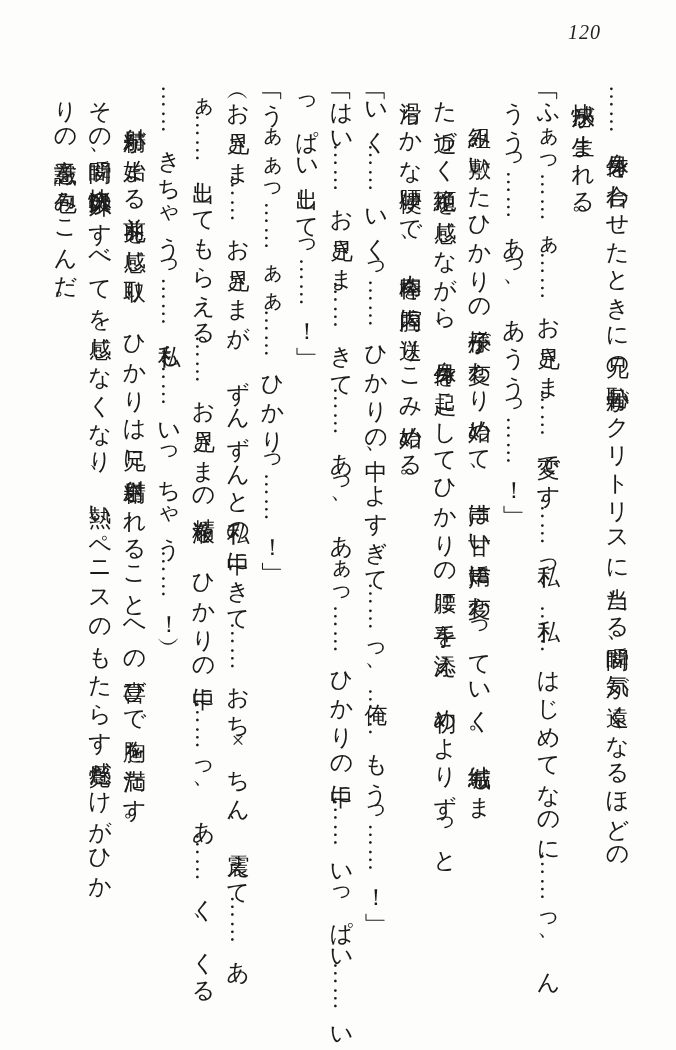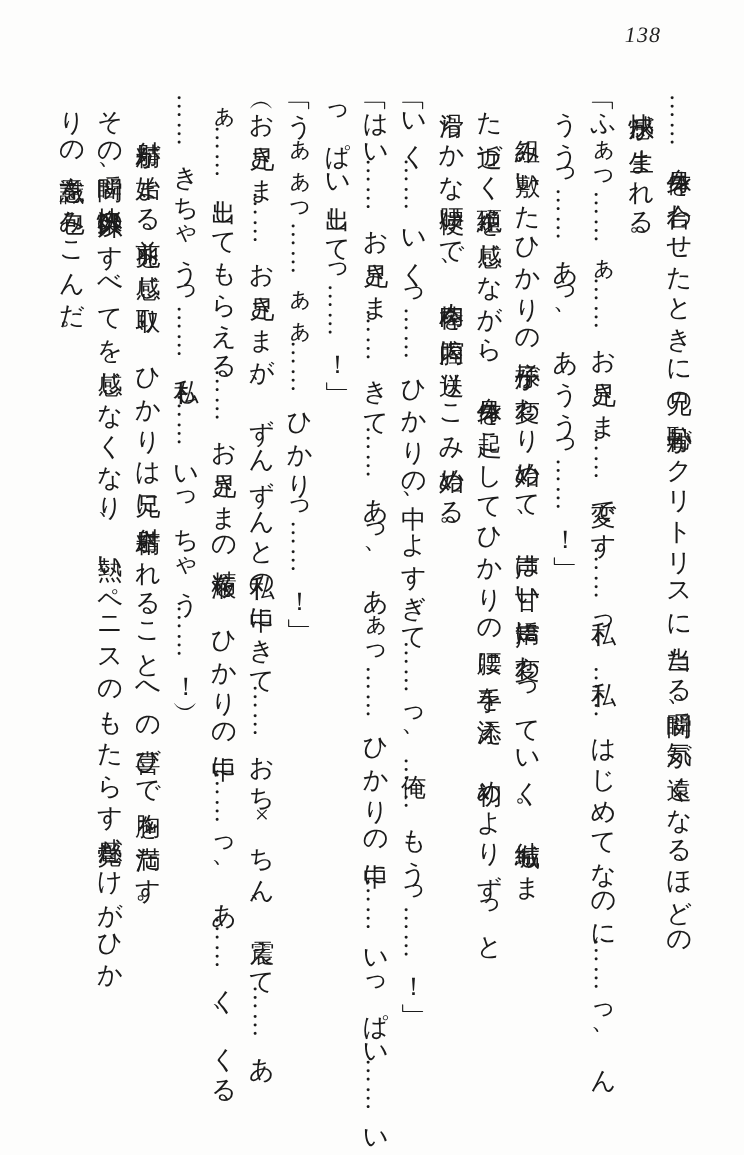--- a/index.html
+++ b/index.html
@@ -42,21 +42,21 @@
   }
   .line.indent {
     padding-top: 25px;        
   }
 </style>
 </head>
 <body>
 
 <div class="page">
 
-  <div class="page-number">138</div>
+  <div class="page-number">120</div>
 
   <div class="text-area">
     <div class="line">……身体を合わせたときに兄の恥骨がクリトリスに当たる瞬間、気が遠くなるほどの</div>
     <div class="line">快感が生まれる。</div>
     <div class="line">「ふぁっ……ぁ……お兄さま……変です……私っ、私……はじめてなのに……っ、ん</div>
     <div class="line">ううっ……あっ、あううっ……！」</div>
     <div class="line indent">組み敷いたひかりの様子が変わり始めて、声は甘い矯声に変わっていく。結城もま</div>
     <div class="line">た近づく絶頂を感じながら、身体を起こしてひかりの腰に手を添え、初めよりずっと</div>
     <div class="line">滑らかな腰使いで、肉棒を膣内に送りこみ始める。</div>
     <div class="line">「いく……いくっ……ひかりの中、よすぎて……っ、俺……もうっ……！」</div>

